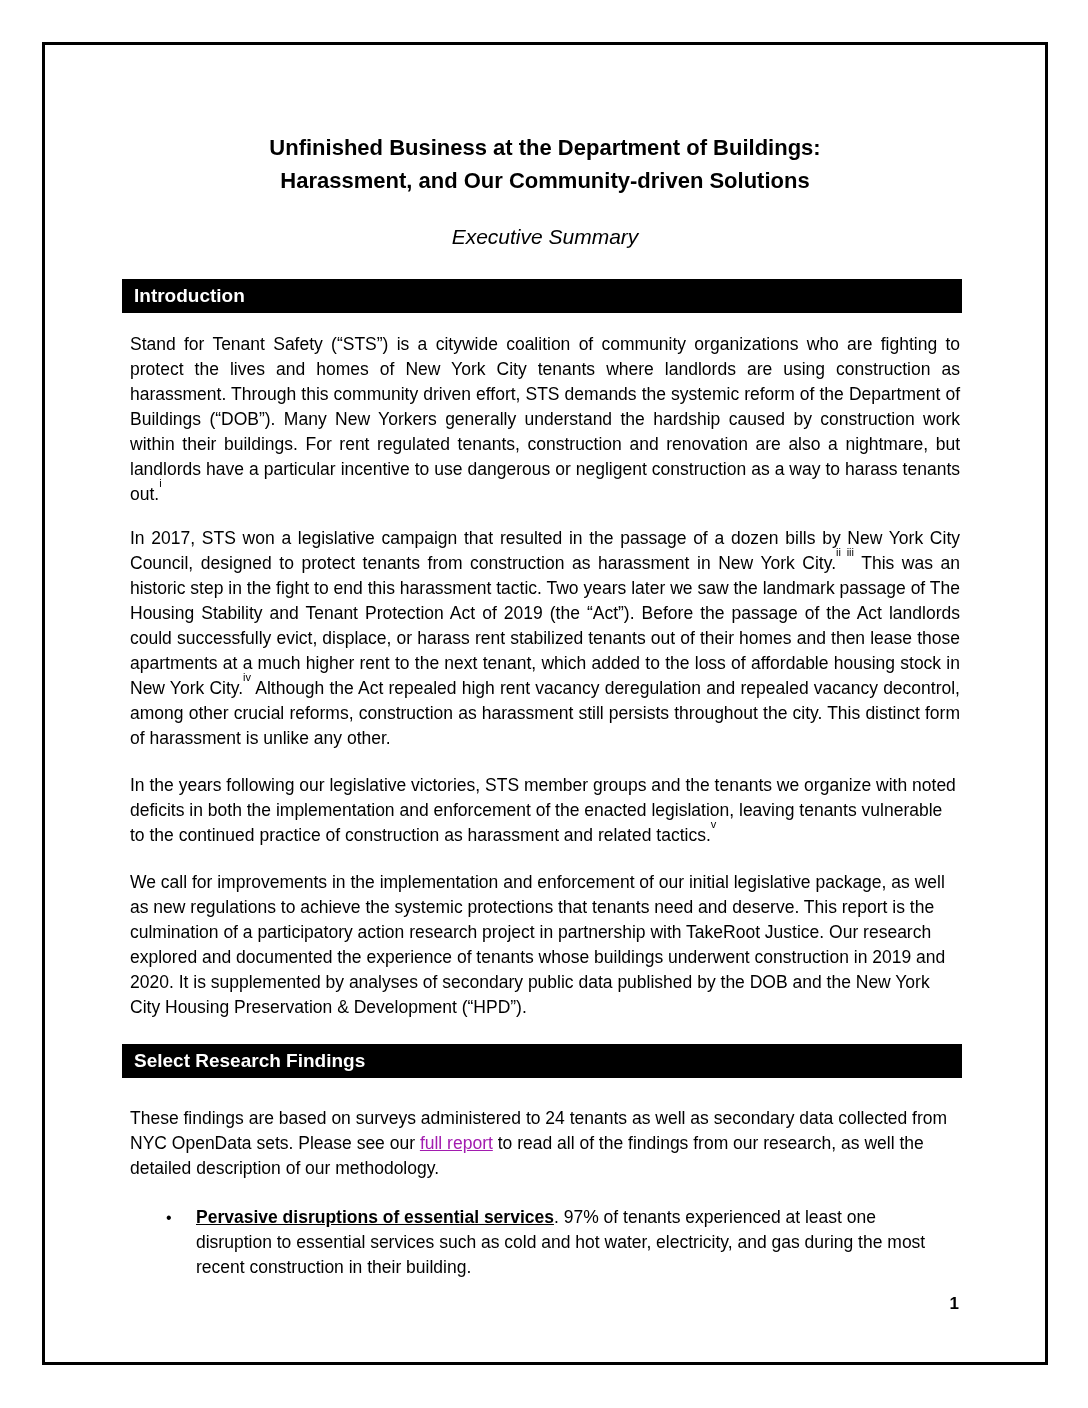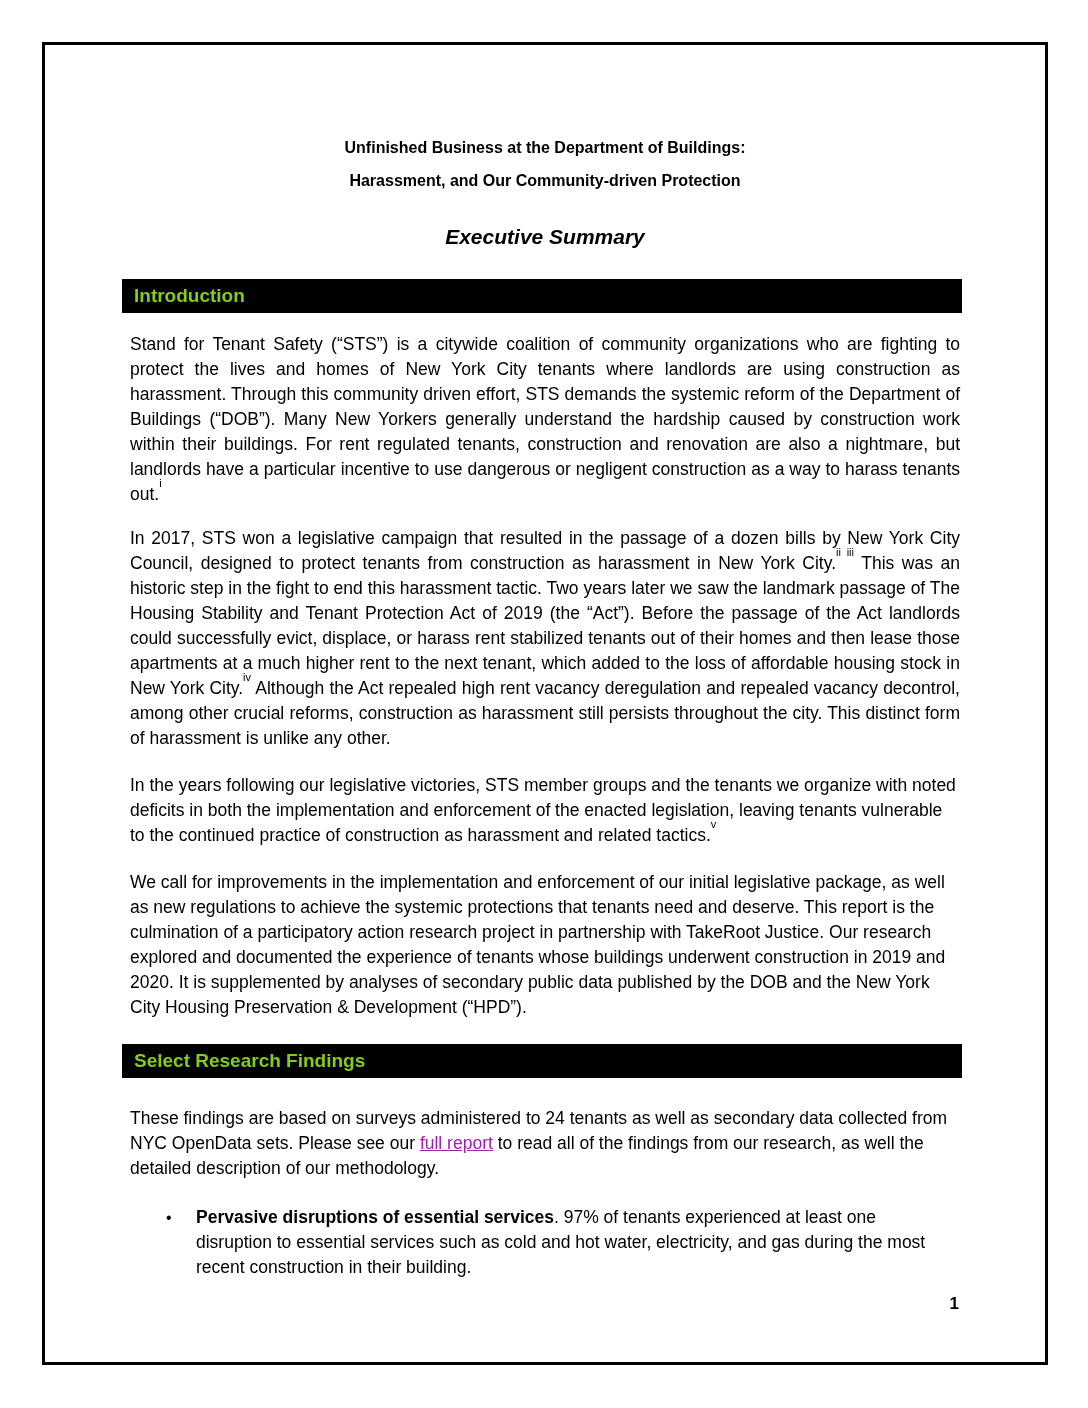--- a/index.html
+++ b/index.html
@@ -27,36 +27,36 @@
     border: 3px solid #000000;
     box-sizing: border-box;
     background: #ffffff;
   }
   .content {
     margin: 0 85px;
     padding-top: 86px;
   }
   .doc-title {
     margin: 0;
-    font-size: 16px;
+    font-size: 22px;
     font-weight: bold;
     text-align: center;
     line-height: 33px;
   }
   .doc-title .tline { display: block; }
   .doc-subtitle {
     margin: 28px 0 0 0;
     font-size: 21px;
-    font-weight: bold;
+    font-weight: normal;
     font-style: italic;
     text-align: center;
   }
   .section-bar {
     background: #000000;
-    color: #84cc16;
+    color: #ffffff;
     font-weight: bold;
     font-size: 19px;
     line-height: 34px;
     height: 34px;
     padding: 0 0 0 12px;
     margin: 0 -2px 0 -8px;
   }
   .bar-intro { margin-top: 30px; }
   .bar-findings { margin-top: 24px; }
   .para {
@@ -83,39 +83,39 @@
     margin: 24px 0 0 36px;
     font-size: 17.5px;
     line-height: 25px;
   }
   .bullet-marker {
     width: 30px;
     flex: 0 0 30px;
     font-size: 16px;
   }
   .bullet-body { flex: 1 1 auto; padding-right: 18px; }
-  .bullet-body b { font-weight: bold; }
+  .bullet-body b { font-weight: bold; text-decoration: underline; }
   .page-number {
     position: absolute;
     right: 86px;
     bottom: 48px;
     font-size: 17px;
     font-weight: bold;
   }
 </style>
 </head>
 <body>
 
 <div class="page">
   <div class="frame">
     <div class="content">
 
       <h1 class="doc-title">
         <span class="tline">Unfinished Business at the Department of Buildings:</span>
-        <span class="tline">Harassment, and Our Community-driven Protection</span>
+        <span class="tline">Harassment, and Our Community-driven Solutions</span>
       </h1>
 
       <h2 class="doc-subtitle">Executive Summary</h2>
 
       <div class="section-bar bar-intro">Introduction</div>
 
       <p class="para first justified"><span>Stand for Tenant Safety (“STS”) is a citywide coalition of community organizations who are fighting to protect the lives and homes of New York City tenants where landlords are using construction as harassment. Through this community driven effort, STS demands the systemic reform of the Department of Buildings (“DOB”). Many New Yorkers generally understand the hardship caused by construction work within their buildings. For rent regulated tenants, construction and renovation are also a nightmare, but landlords have a particular incentive to use dangerous or negligent construction as a way to harass tenants out.</span><sup class="fnote">i</sup></p>
 
       <p class="para justified"><span>In 2017, STS won a legislative campaign that resulted in the passage of a dozen bills by New York City Council, designed to protect tenants from construction as harassment in New York City.</span><sup class="fnote">ii iii</sup><span> This was an historic step in the fight to end this harassment tactic.  Two years later we saw the landmark passage of The Housing Stability and Tenant Protection Act of 2019 (the “Act”). Before the passage of the Act landlords could successfully evict, displace, or harass rent stabilized tenants out of their homes and then lease those apartments at a much higher rent to the next tenant, which added to the loss of affordable housing stock in New York City.</span><sup class="fnote">iv</sup><span> Although the Act repealed high rent vacancy deregulation and repealed vacancy decontrol, among other crucial reforms, construction as harassment still persists throughout the city. This distinct form of harassment is unlike any other.</span></p>
 

